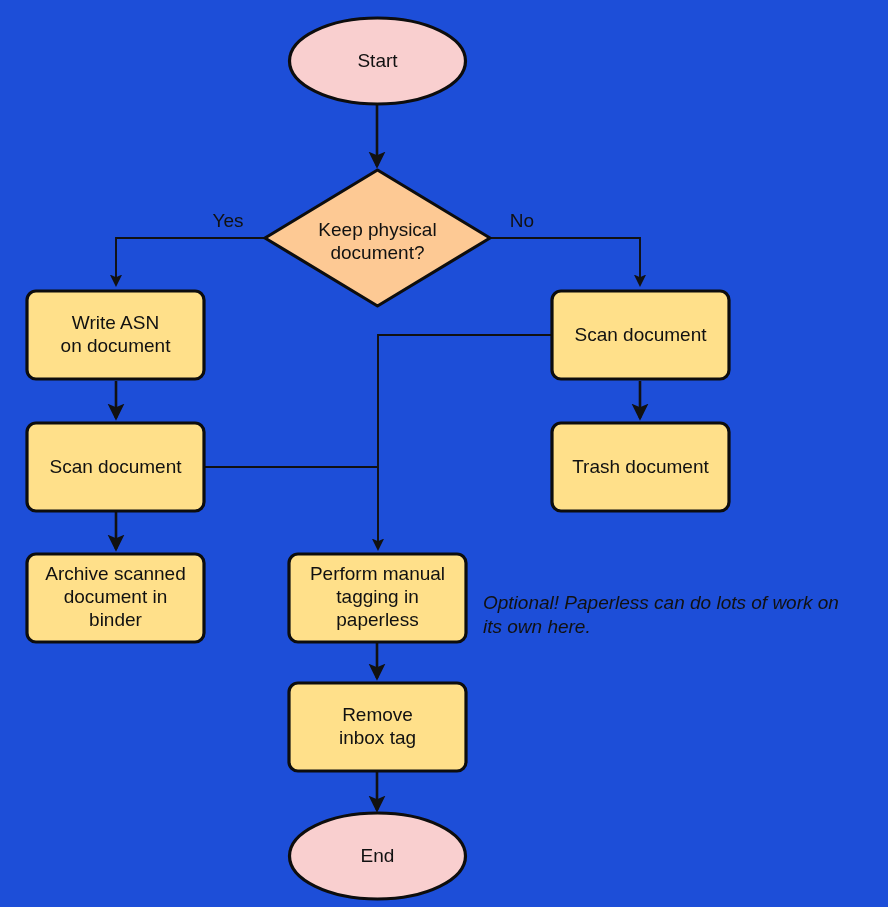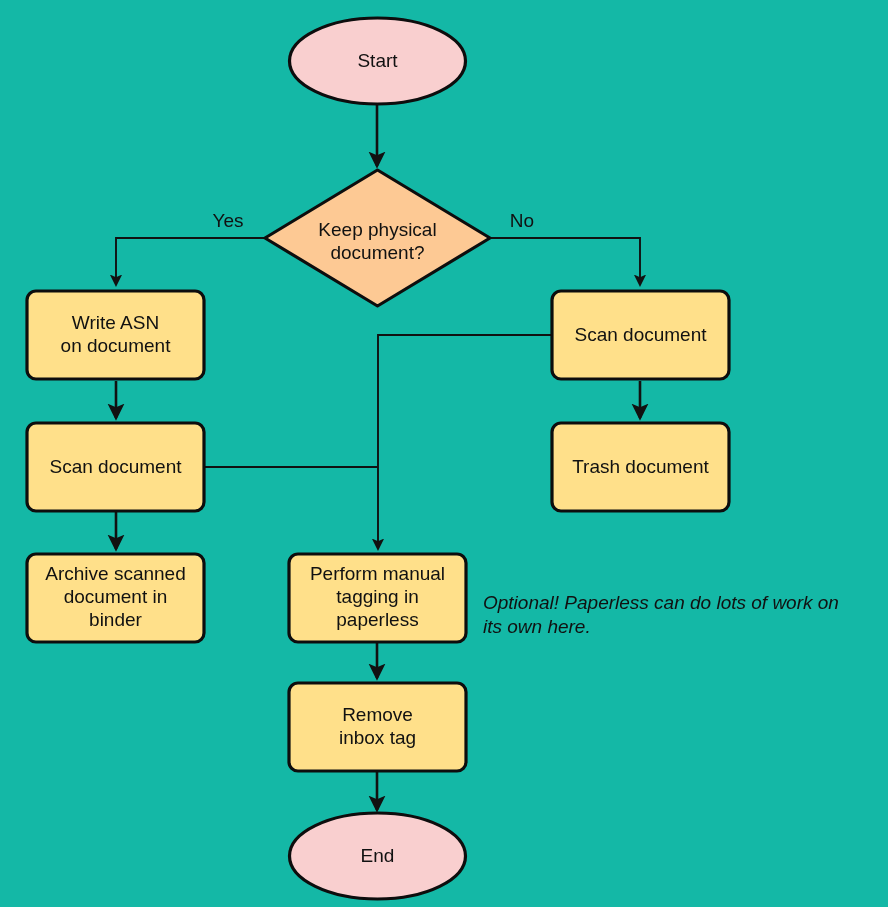--- a/index.html
+++ b/index.html
@@ -11,21 +11,21 @@
   body {
     width: 888px;
     height: 907px;
     overflow: hidden;
     font-family: "Liberation Sans", sans-serif;
   }
   #flow-root {
     position: relative;
     width: 888px;
     height: 907px;
-    background: #14b8a6;
+    background: #1d4ed8;
   }
   svg#flowchart {
     display: block;
     width: 888px;
     height: 907px;
   }
   .node-shape {
     stroke: #0d0d0d;
     stroke-width: 3.2;
     stroke-linejoin: round;

